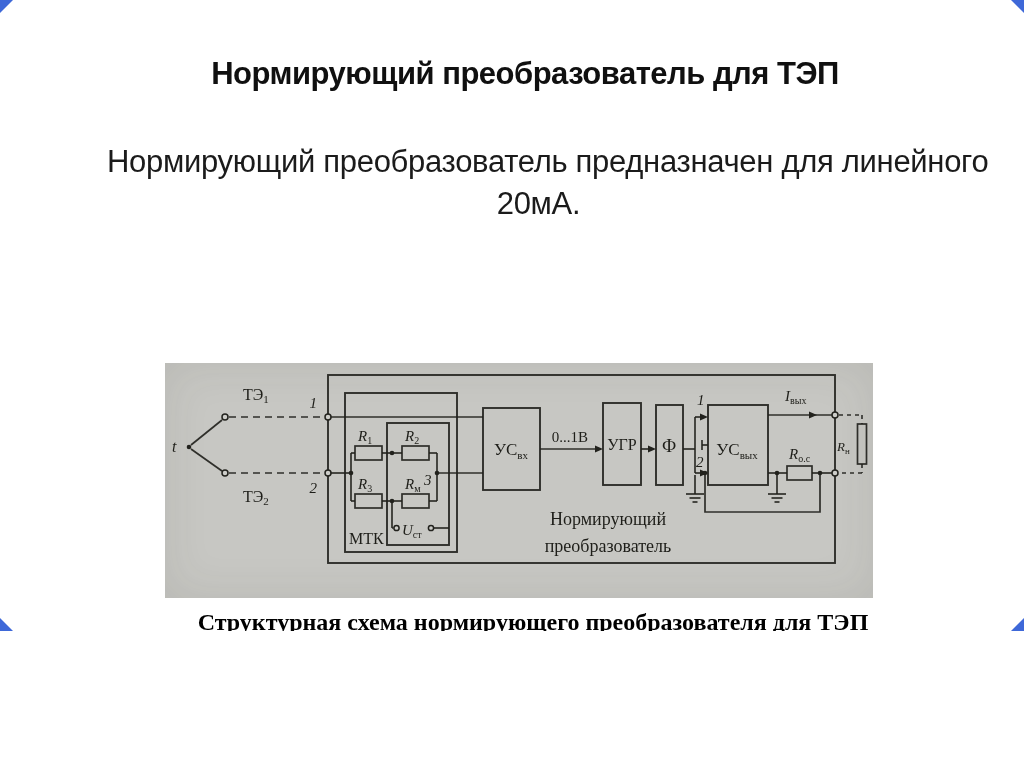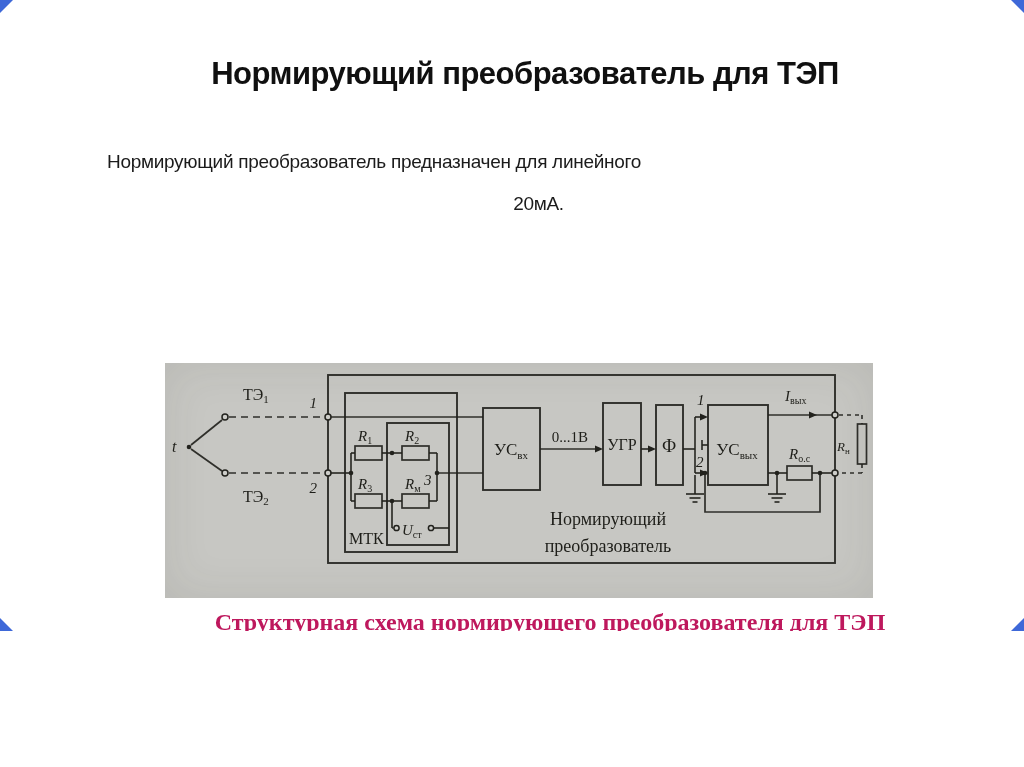--- a/index.html
+++ b/index.html
@@ -9,31 +9,31 @@
   .tri{position:absolute;width:0;height:0;border-style:solid;}
   .tri.tl{left:0;top:0;border-width:13px 13px 0 0;border-color:var(--accent) transparent transparent transparent;}
   .tri.tr{right:0;top:0;border-width:0 13px 13px 0;border-color:transparent var(--accent) transparent transparent;}
   .tri.bl{left:0;bottom:0;border-width:13px 0 0 13px;border-color:transparent transparent transparent var(--accent);}
   .tri.br{right:0;bottom:0;border-width:0 0 13px 13px;border-color:transparent transparent var(--accent) transparent;}
 
   .slide-title{position:absolute;left:26px;right:0;top:56px;text-align:center;
       font-size:31px;font-weight:bold;color:#101010;letter-spacing:-0.5px;}
 
   .body-par{position:absolute;left:107px;top:143px;width:863px;color:#1b1b1b;
-      font-size:19px;letter-spacing:-0.3px;}
+      font-size:31px;letter-spacing:-0.3px;}
   .jline{line-height:38px;height:38px;text-align:justify;text-align-last:justify;white-space:nowrap;}
   .jline::after{content:"";display:inline-block;width:100%;}
   .lastline{line-height:38px;margin-top:4px;text-align:center;}
 
   .figure-panel{position:absolute;left:165px;top:363px;width:708px;height:235px;
       background:var(--panel);box-shadow:inset 0 0 45px rgba(60,60,50,0.10);}
   .figure-panel svg{display:block;filter:blur(0.3px);}
 
-  .fig-caption{position:absolute;left:160px;top:609px;width:780px;text-align:center;
-      font-family:"Liberation Serif",serif;font-weight:bold;font-size:24px;color:#be185d;}
+  .fig-caption{position:absolute;left:143px;top:609px;width:780px;text-align:center;
+      font-family:"Liberation Serif",serif;font-weight:bold;font-size:24px;color:#000000;}
 
   
   .w{stroke:var(--ink);stroke-width:1.7;fill:none;stroke-opacity:.92;}
   .wd{stroke:var(--ink);stroke-width:1.7;fill:none;stroke-opacity:.92;stroke-dasharray:7 5;}
   .wd2{stroke:var(--ink);stroke-width:1.6;fill:none;stroke-opacity:.92;stroke-dasharray:4 4;}
   .bx{stroke:var(--ink);stroke-width:1.9;fill:none;stroke-opacity:.92;}
   .rs{stroke:var(--ink);stroke-width:1.7;fill:none;stroke-opacity:.92;}
   .dot{fill:var(--ink);stroke:none;}
   .trm{fill:#cdcdc9;stroke:var(--ink);stroke-width:1.5;}
   .ah{fill:var(--ink);stroke:none;}

